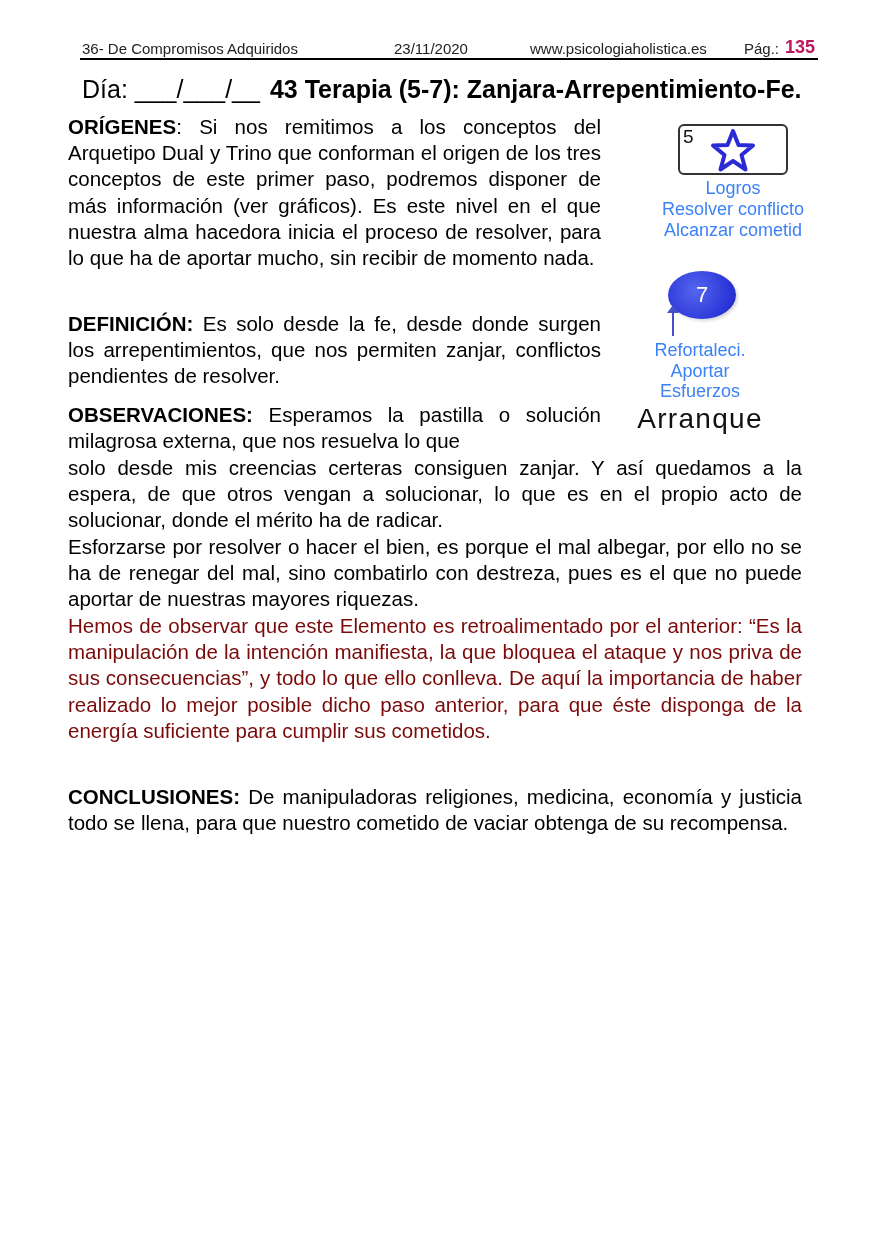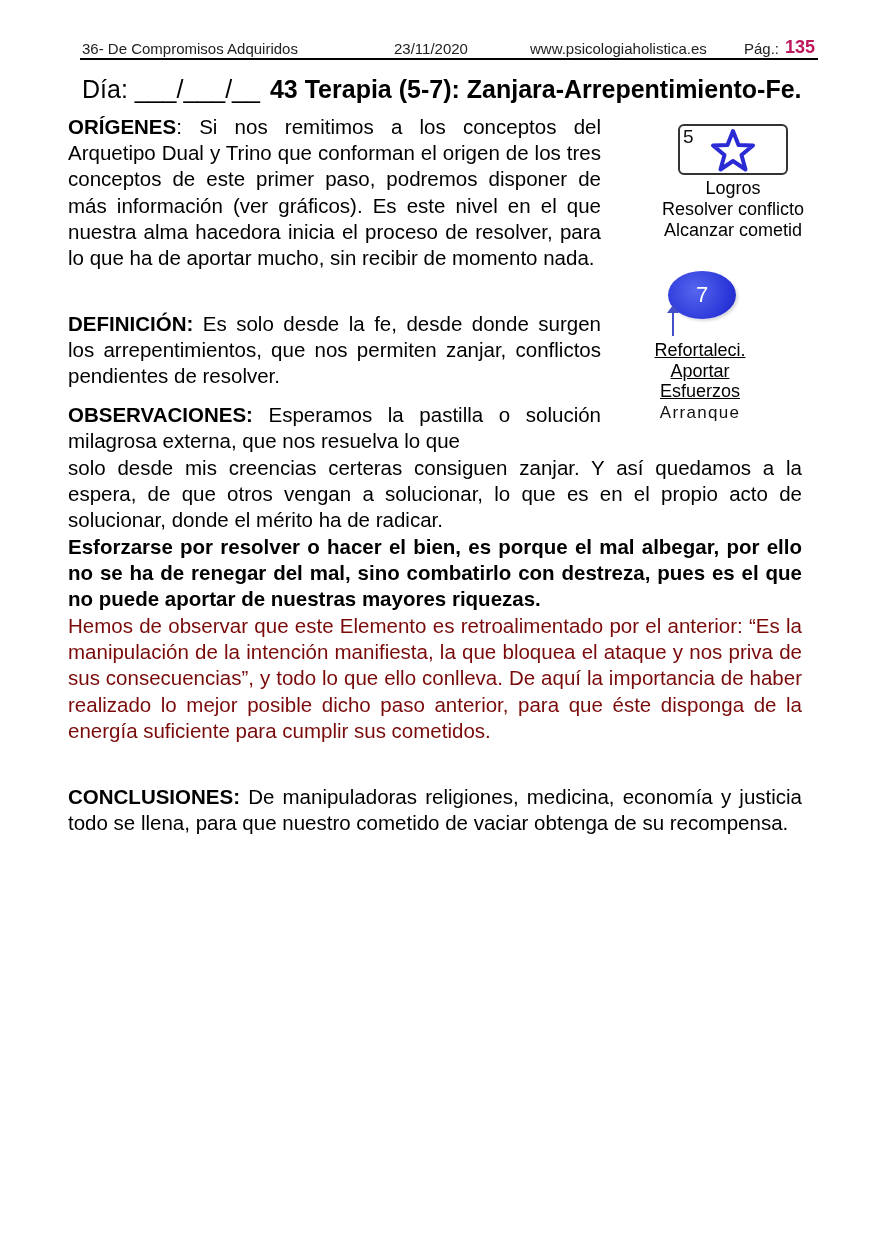--- a/index.html
+++ b/index.html
@@ -14,33 +14,33 @@
   .header-rule { position:absolute; left:80px; top:58px; width:738px; height:2px; background:#000; }
   .title { position:absolute; left:82px; top:75px; font-size:25px; white-space:nowrap; }
   .title .dia { font-weight:normal; }
   .title .bold { font-weight:bold; margin-left:10px; }
   .para { position:absolute; left:68px; font-size:20.5px; line-height:26.2px; text-align:justify; }
   .para b { font-weight:bold; }
   .p-origenes { top:114px; width:533px; }
   .p-definicion { top:311px; width:533px; }
   .p-obs-head { top:402px; width:533px; }
   .p-obs-full { top:455px; width:734px; }
-  .p-esf { top:534px; width:734px;font-weight:bold; }
+  .p-esf { top:534px; width:734px; }
   .p-red { top:613px; width:734px; color:#7a0a0a; }
   .p-concl { top:784px; width:734px; }
   .fig5 { position:absolute; left:678px; top:124px; width:110px; height:51px; border:2px solid #333; border-radius:6px; background:#fff; box-sizing:border-box; }
   .fig5 .num { position:absolute; left:3px; top:0px; font-size:19px; color:#111; }
   .fig5 svg { position:absolute; left:30px; top:2px; }
-  .cap { position:absolute; text-align:center; font-size:18px; line-height:21px; color:#000000; white-space:nowrap; }
+  .cap { position:absolute; text-align:center; font-size:18px; line-height:21px; color:#3b82f6; white-space:nowrap; }
   .cap5 { left:636px; top:178px; width:194px; }
   .circle7 { position:absolute; left:668px; top:271px; width:68px; height:48px; border-radius:50%; background:radial-gradient(circle at 40% 40%, #5566ee, #2a35d8 70%, #1a22b0); color:#fff; font-size:22px; text-align:center; line-height:48px; box-shadow:2px 2px 3px rgba(0,0,0,0.15); }
   .arrow7 { position:absolute; left:672px; top:308px; width:2px; height:28px; background:#4450c8; }
   .arrow7-head { position:absolute; left:667px; top:305px; width:0; height:0; border-left:6px solid transparent; border-right:6px solid transparent; border-bottom:8px solid #4450c8; }
-  .cap7 { left:630px; top:340px; width:140px; font-size:18px; line-height:20.5px;text-decoration:underline; }
-  .cap7-arr { position:absolute; left:630px; top:403px; width:140px; text-align:center; font-size:17px; letter-spacing:1.3px; color:#111; }
+  .cap7 { left:630px; top:340px; width:140px; font-size:18px; line-height:20.5px; }
+  .cap7-arr { position:absolute; left:630px; top:403px; width:140px; text-align:center; font-size:28px; letter-spacing:1.3px; color:#111; }
 </style>
 </head>
 <body>
 
 <div class="header">
   <span class="h-left">36- De Compromisos Adquiridos</span>
   <span class="h-date">23/11/2020</span>
   <span class="h-site">www.psicologiaholistica.es</span>
   <span class="h-page">Pág.:</span>
   <span class="h-pagenum">135</span>

